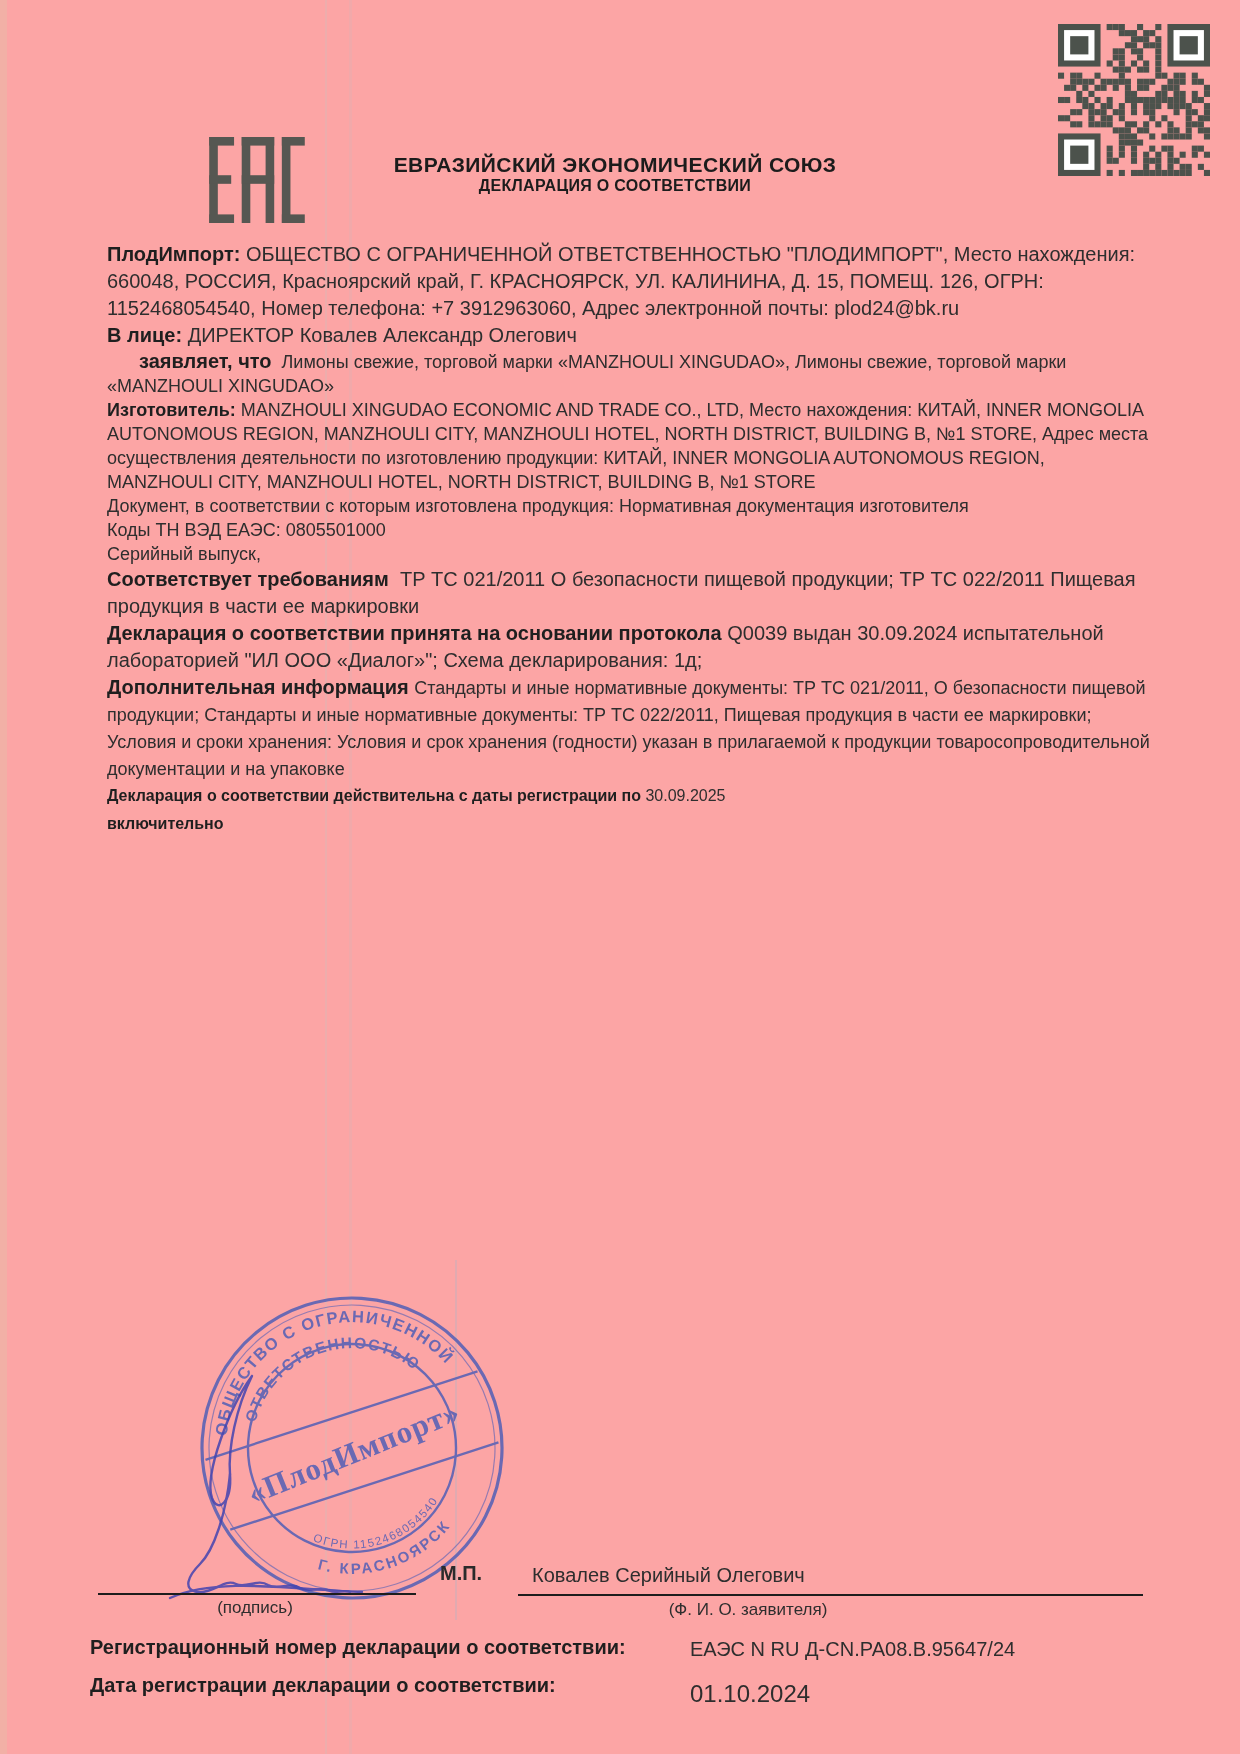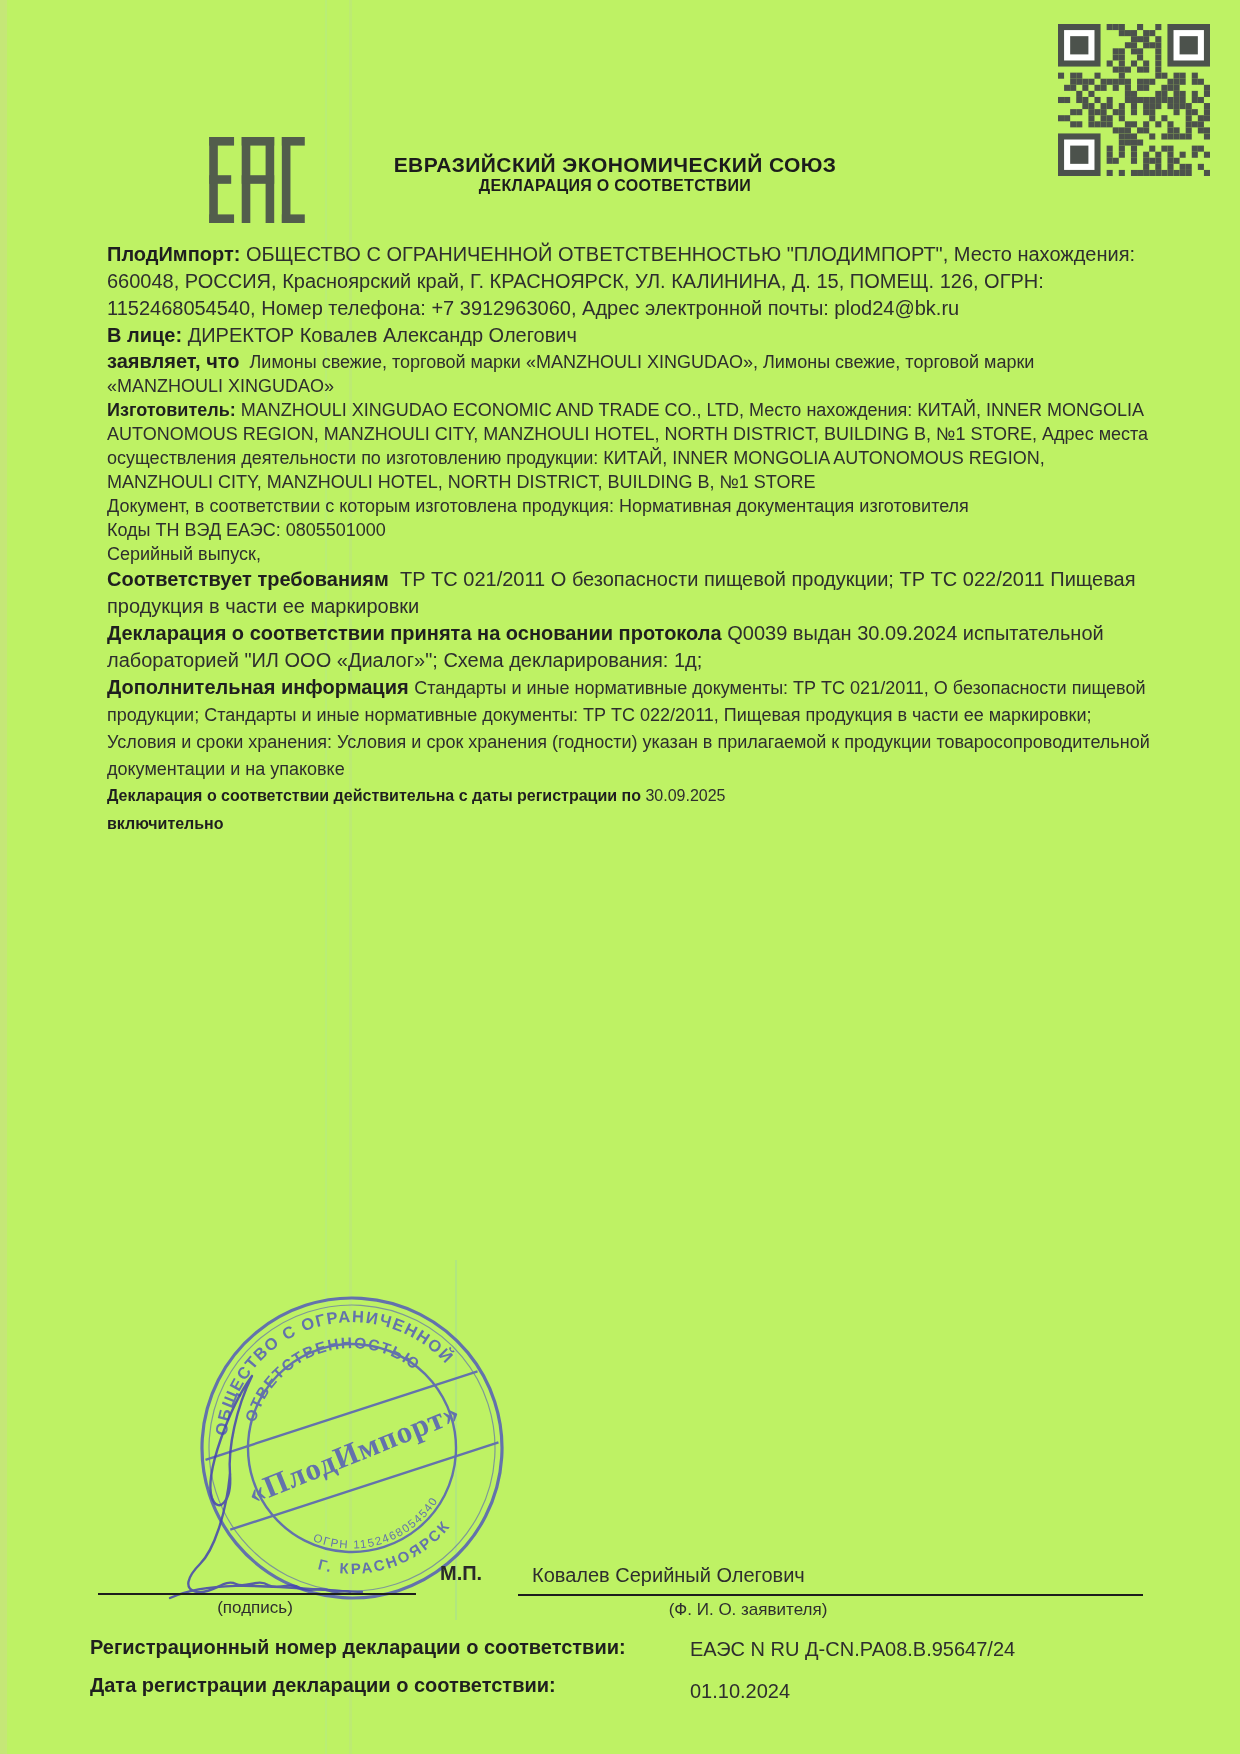--- a/index.html
+++ b/index.html
@@ -1,18 +1,18 @@
 <!DOCTYPE html>
 <html><head>
 <meta charset="utf-8">
 <style>
   html,body{margin:0;padding:0;background:#e8e8e8;}
   .page{
     position:relative;width:1240px;height:1754px;margin:0 auto;
-    background:#bef264;overflow:hidden;
+    background:#fca5a5;overflow:hidden;
     font-family:"Liberation Sans",sans-serif;color:#2e2e2e;
   }
   
   .streak{position:absolute;pointer-events:none;}
   .streak.s-edge{left:0;top:0;width:7px;height:100%;background:rgba(214,205,168,.28);}
   .streak.s1{left:325px;top:0;width:2px;height:100%;background:rgba(160,220,210,.16);}
   .streak.s2{left:349px;top:0;width:3px;height:100%;background:rgba(175,195,205,.14);}
   .streak.s3{left:455px;top:1260px;width:2px;height:360px;background:rgba(130,190,220,.22);}
 
   .eac-logo{position:absolute;left:209px;top:137px;}
@@ -43,21 +43,21 @@
   .mp-label{position:absolute;left:440px;top:1562px;font-weight:bold;font-size:20px;color:#2b2b2b;}
   .sig-line{position:absolute;left:98px;top:1593px;width:318px;border-top:2px solid #1d1d1d;}
   .sig-caption{position:absolute;left:150px;top:1598px;width:210px;text-align:center;font-size:17px;}
   .fio-name{position:absolute;left:532px;top:1564px;font-size:20px;}
   .fio-line{position:absolute;left:518px;top:1594px;width:625px;border-top:2px solid #1d1d1d;}
   .fio-caption{position:absolute;left:518px;top:1600px;width:460px;text-align:center;font-size:17px;}
 
   .reg-label{position:absolute;left:90px;top:1636px;font-size:20px;font-weight:bold;color:#1f1f1f;}
   .reg-value{position:absolute;left:690px;top:1638px;font-size:20px;}
   .date-label{position:absolute;left:90px;top:1674px;font-size:20px;font-weight:bold;color:#1f1f1f;}
-  .date-value{position:absolute;left:690px;top:1680px;font-size:20px;}
+  .date-value{position:absolute;left:690px;top:1680px;font-size:24px;}
 </style>
 </head>
 <body>
 
 <div class="page">
 
   <div class="streak s-edge"></div>
   <div class="streak s1"></div>
   <div class="streak s2"></div>
   <div class="streak s3"></div>
@@ -325,21 +325,21 @@
   <div class="titles">
     <div class="t1">ЕВРАЗИЙСКИЙ ЭКОНОМИЧЕСКИЙ СОЮЗ</div>
     <div class="t2">ДЕКЛАРАЦИЯ О СООТВЕТСТВИИ</div>
   </div>
 
   <div class="content">
     <p class="para p-applicant"><span class="lead">ПлодИмпорт:</span> <span>ОБЩЕСТВО С ОГРАНИЧЕННОЙ ОТВЕТСТВЕННОСТЬЮ "ПЛОДИМПОРТ", Место нахождения: 660048, РОССИЯ, Красноярский край, Г. КРАСНОЯРСК, УЛ. КАЛИНИНА, Д. 15, ПОМЕЩ. 126, ОГРН: 1152468054540, Номер телефона: +7 3912963060, Адрес электронной почты: plod24@bk.ru</span></p>
 
     <p class="para p-person"><span class="lead">В лице:</span> <span>ДИРЕКТОР Ковалев Александр Олегович</span></p>
 
-    <p class="para-sm p-declares"><span class="lead" style="font-size:20px;">заявляет, что</span>&nbsp; <span>Лимоны свежие, торговой марки «MANZHOULI XINGUDAO», Лимоны свежие, торговой марки «MANZHOULI XINGUDAO»</span></p>
+    <p class="para-sm p-declares"><span class="lead" style="font-size:20px;margin-left:32px;">заявляет, что</span>&nbsp; <span>Лимоны свежие, торговой марки «MANZHOULI XINGUDAO», Лимоны свежие, торговой марки «MANZHOULI XINGUDAO»</span></p>
 
     <p class="para-sm"><span class="lead">Изготовитель:</span> <span>MANZHOULI XINGUDAO ECONOMIC AND TRADE CO., LTD, Место нахождения: КИТАЙ, INNER MONGOLIA AUTONOMOUS REGION, MANZHOULI CITY, MANZHOULI HOTEL, NORTH DISTRICT, BUILDING B, №1 STORE, Адрес места осуществления деятельности по изготовлению продукции: КИТАЙ, INNER MONGOLIA AUTONOMOUS REGION, MANZHOULI CITY, MANZHOULI HOTEL, NORTH DISTRICT, BUILDING B, №1 STORE</span></p>
 
     <p class="para-sm">Документ, в соответствии с которым изготовлена продукция: Нормативная документация изготовителя</p>
     <p class="para-sm">Коды ТН ВЭД ЕАЭС: 0805501000</p>
     <p class="para-sm">Серийный выпуск,</p>
 
     <p class="para p-complies"><span class="lead">Соответствует требованиям</span>&nbsp; <span>ТР ТС 021/2011 О безопасности пищевой продукции; ТР ТС 022/2011 Пищевая продукция в части ее маркировки</span></p>
 
     <p class="para p-basis"><span class="lead">Декларация о соответствии принята на основании протокола</span> <span>Q0039 выдан 30.09.2024 испытательной лабораторией "ИЛ ООО «Диалог»"; Схема декларирования: 1д;</span></p>

